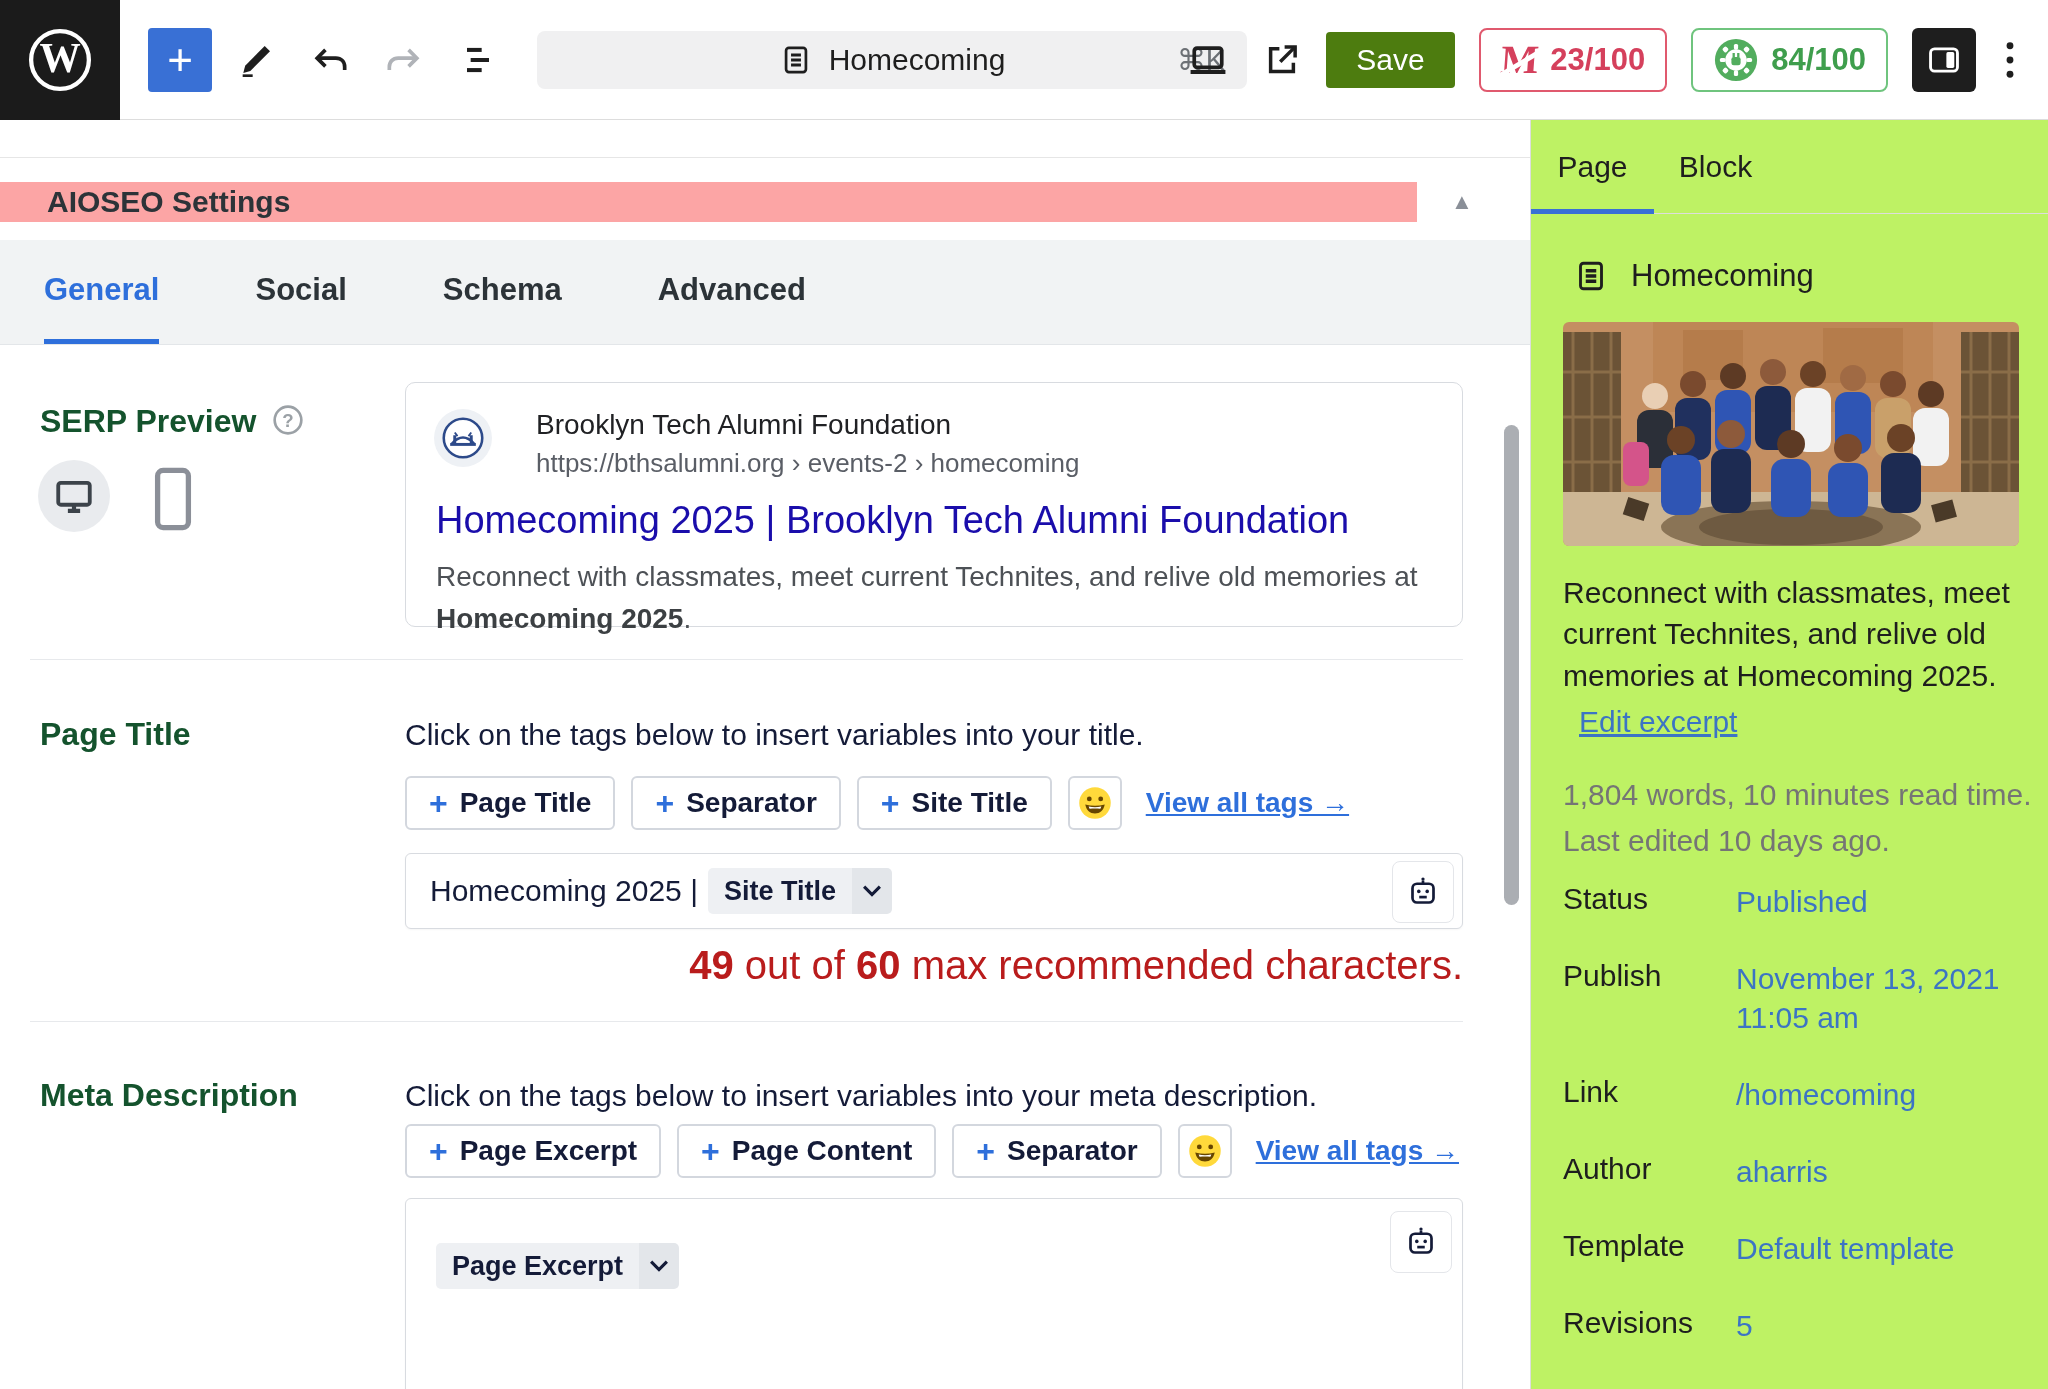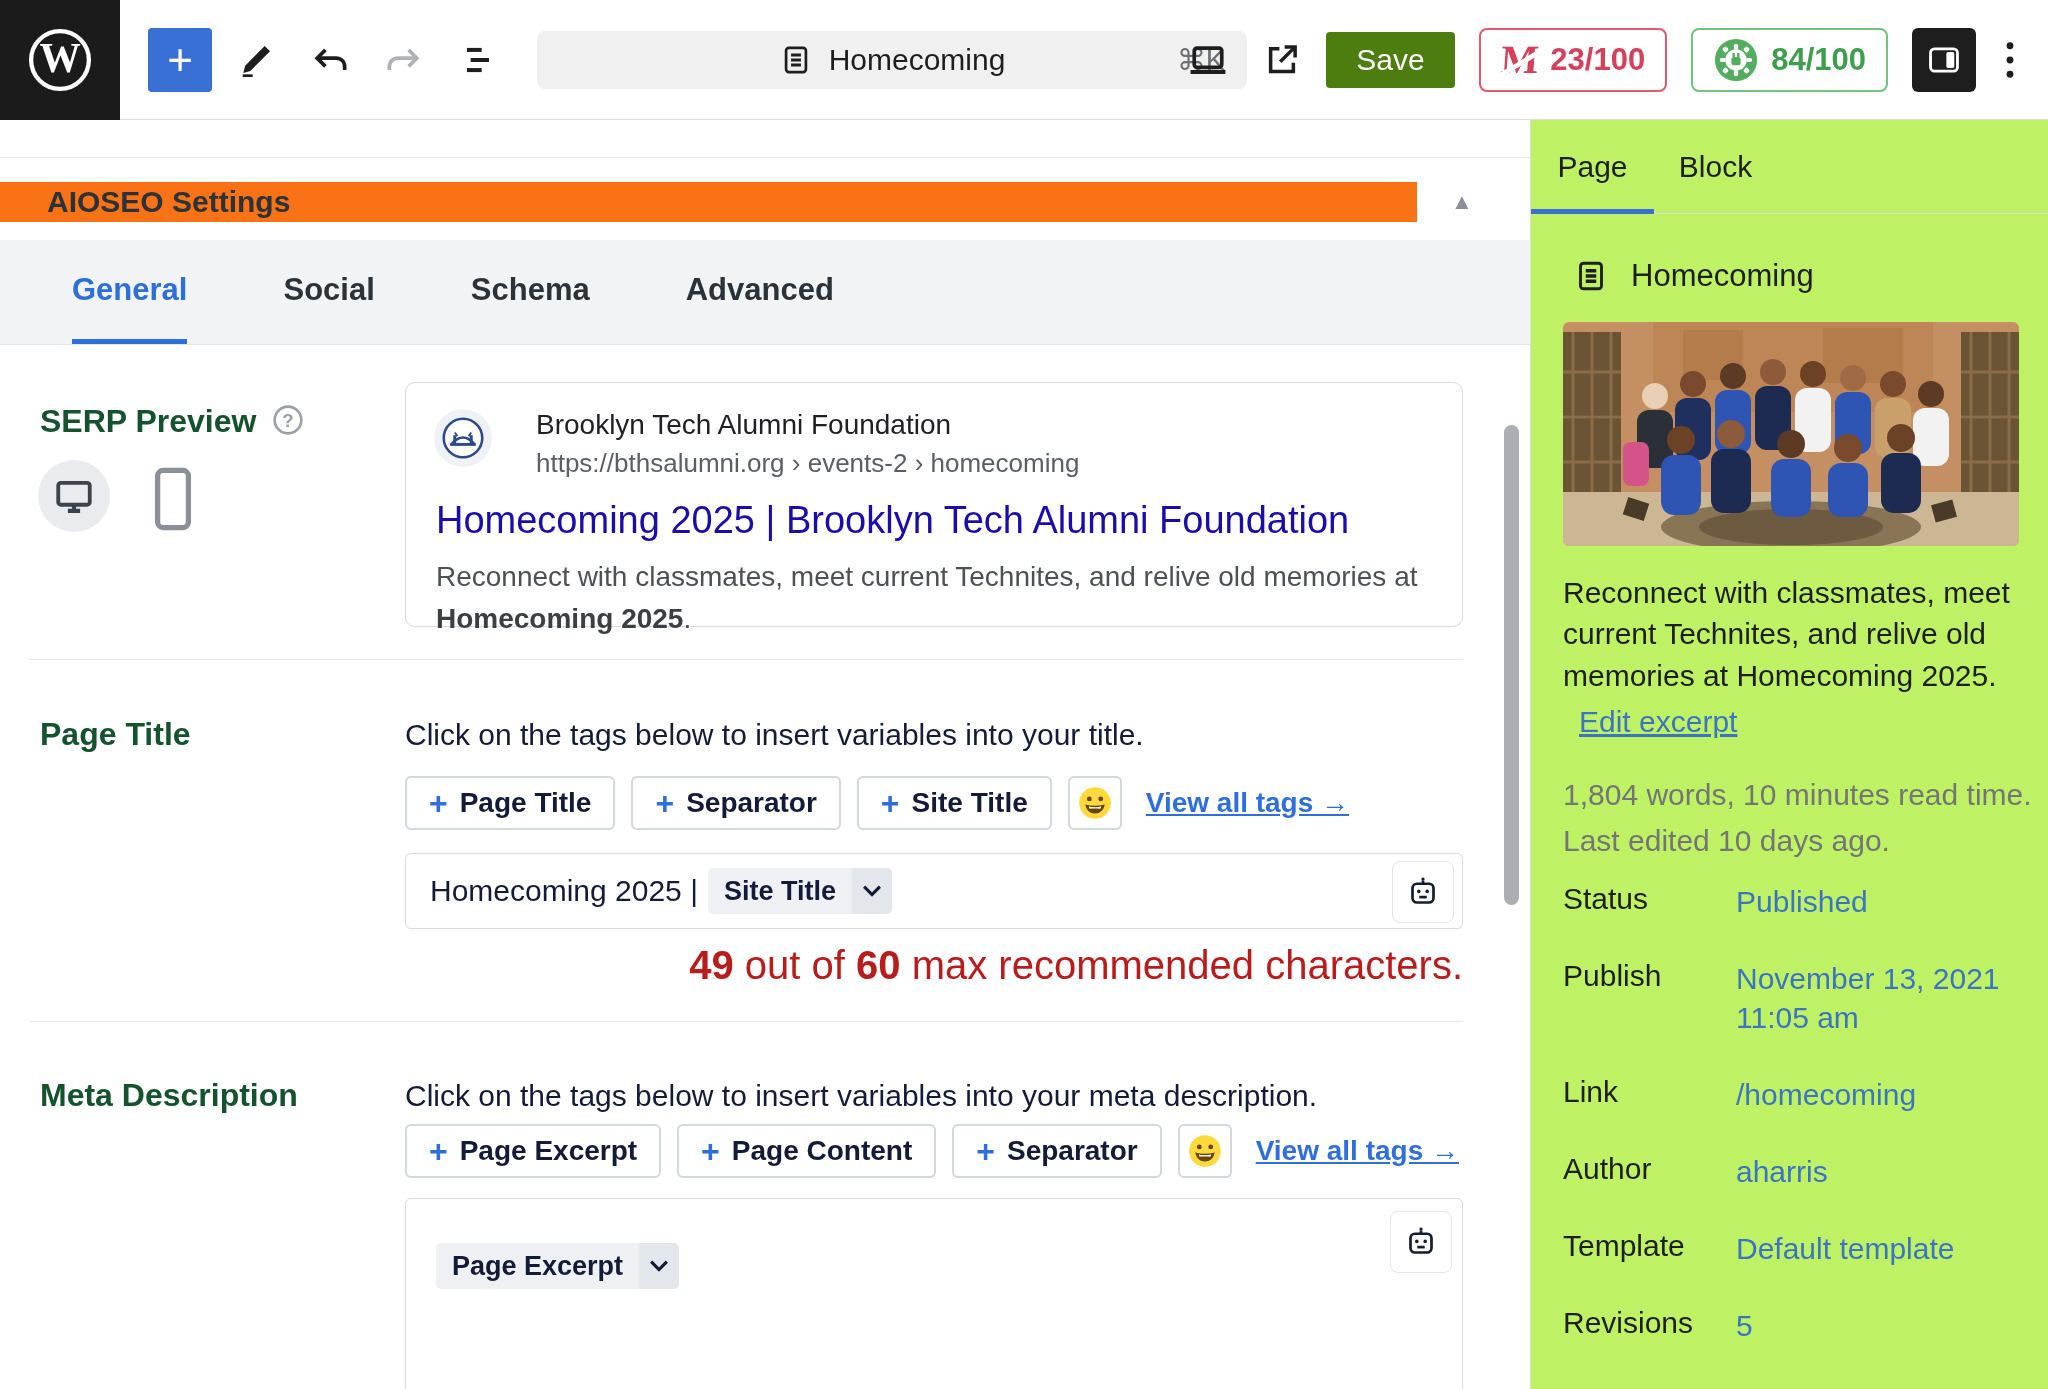--- a/index.html
+++ b/index.html
@@ -31,26 +31,26 @@
     color:#d5405c; line-height:40px; transform:skewX(-4deg); }
   .m-logo::after { content:""; position:absolute; left:-2px; top:20px; width:46px; height:5px; background:#fff; transform:rotate(-32deg); }
   .panel-toggle { width:64px; height:64px; margin-left:24px; background:#1e1e1e; border:none; border-radius:6px;
     display:flex; align-items:center; justify-content:center; cursor:pointer; }
   .kebab-btn { width:44px; height:60px; margin-left:12px; background:transparent; border:none; display:flex;
     align-items:center; justify-content:center; cursor:pointer; }
 
   
   .main { position:absolute; left:0; top:120px; width:1530px; bottom:0; background:#fff; }
   .topline { position:absolute; left:0; top:37px; width:100%; height:1px; background:#e6e6e6; }
-  .mb-header { position:absolute; left:0; top:62px; width:1417px; height:40px; background:#f97316;
+  .mb-header { position:absolute; left:0; top:62px; width:1417px; height:40px; background:#fca5a5;
     display:flex; align-items:center; padding-left:47px; font-size:30px; font-weight:700; color:#2c3338; cursor:pointer; }
   .collapse-btn { position:absolute; left:1440px; top:62px; width:44px; height:40px; border:none; background:transparent;
     color:#8a8f98; font-size:22px; cursor:pointer; }
   .tabs { position:absolute; left:0; top:120px; width:100%; height:105px; background:#f1f3f4;
-    border-bottom:1px solid #e3e6e9; display:flex; padding-left:72px; gap:96px; }
+    border-bottom:1px solid #e3e6e9; display:flex; padding-left:44px; gap:96px; }
   .tab { display:flex; align-items:center; font-size:31px; font-weight:600; color:#2c3338; cursor:pointer;
     border-bottom:5px solid transparent; }
   .tab.active { color:#2e6fdb; border-bottom-color:#2e6fdb; }
 
   .section-label { position:absolute; font-size:32px; font-weight:700; color:#14532d; }
   .helper { position:absolute; font-size:30px; color:#141b38; }
   .hdivider { position:absolute; left:30px; width:1433px; height:1px; background:#e7e9ec; }
 
   
   .help-ic { display:inline-flex; vertical-align:-4px; margin-left:16px; }

